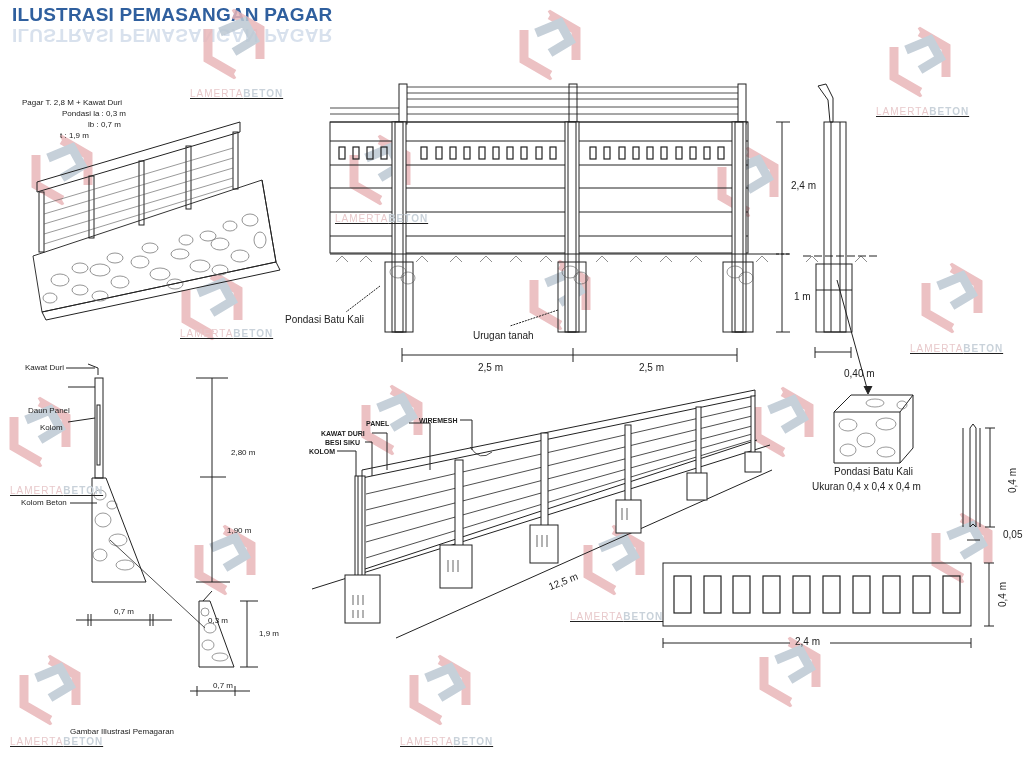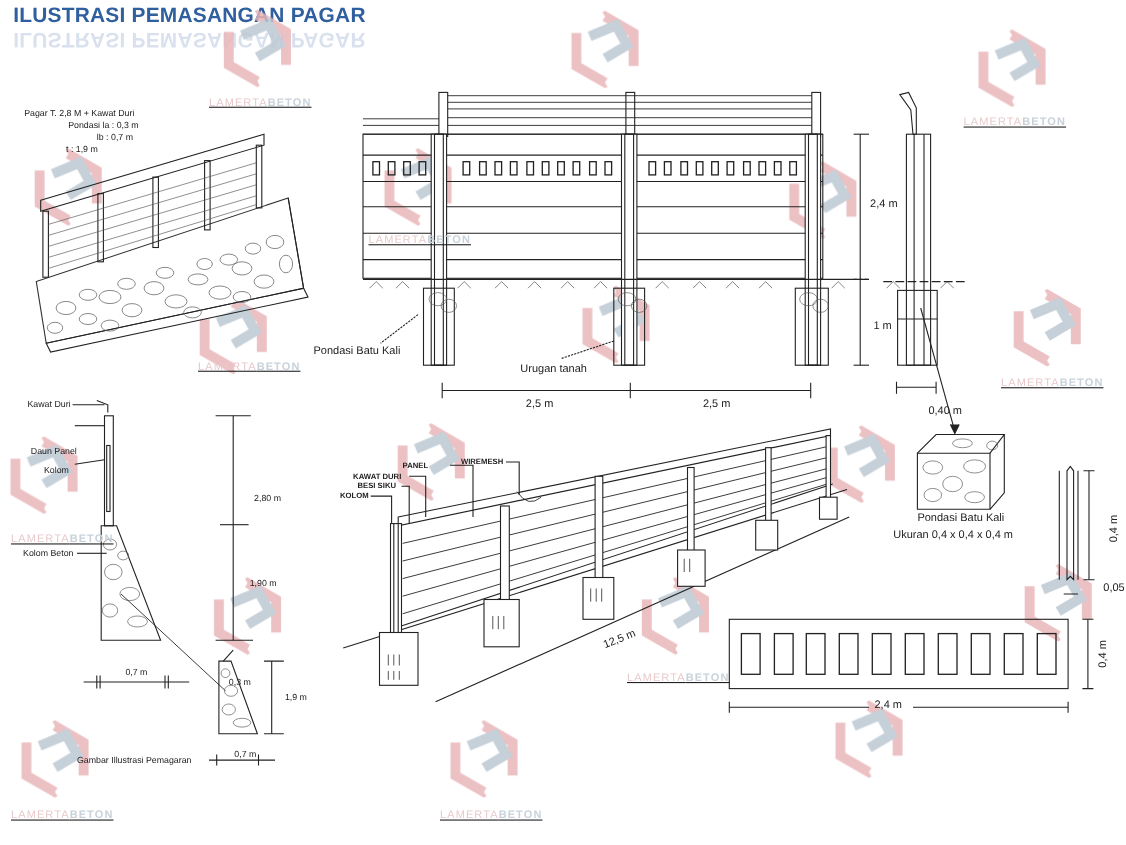--- a/index.html
+++ b/index.html
@@ -372,21 +372,21 @@
 <div class="lbl s8" style="left:25px; top:363px;">Kawat Duri</div>
 <div class="lbl s8" style="left:28px; top:382px;margin-top:24px;">Daun Panel</div>
 <div class="lbl s8" style="left:40px; top:423px;">Kolom</div>
 <div class="lbl s8" style="left:21px; top:498px;">Kolom Beton</div>
 <div class="lbl s8" style="left:231px; top:426px;margin-top:22px;">2,80 m</div>
 <div class="lbl s8" style="left:227px; top:526px;">1,90 m</div>
 <div class="lbl s8" style="left:208px; top:584px;margin-top:32px;">0,3 m</div>
 <div class="lbl s8" style="left:114px; top:607px;">0,7 m</div>
 <div class="lbl s8" style="left:259px; top:629px;">1,9 m</div>
 <div class="lbl s8" style="left:213px; top:681px;">0,7 m</div>
-<div class="lbl s8" style="left:70px; top:687px;">Gambar Illustrasi Pemagaran</div>
+<div class="lbl s8" style="left:70px; top:727px;">Gambar Illustrasi Pemagaran</div>
 
 <div class="lbl s10" style="left:285px; top:314px;">Pondasi Batu Kali</div>
 <div class="lbl s10" style="left:473px; top:330px;">Urugan tanah</div>
 <div class="lbl s10" style="left:478px; top:362px;">2,5 m</div>
 <div class="lbl s10" style="left:639px; top:362px;">2,5 m</div>
 
 <div class="lbl s10" style="left:791px; top:180px;">2,4 m</div>
 <div class="lbl s10" style="left:794px; top:291px;">1 m</div>
 <div class="lbl s10" style="left:816px; top:368px;padding-left:28px;">0,40 m</div>
 

